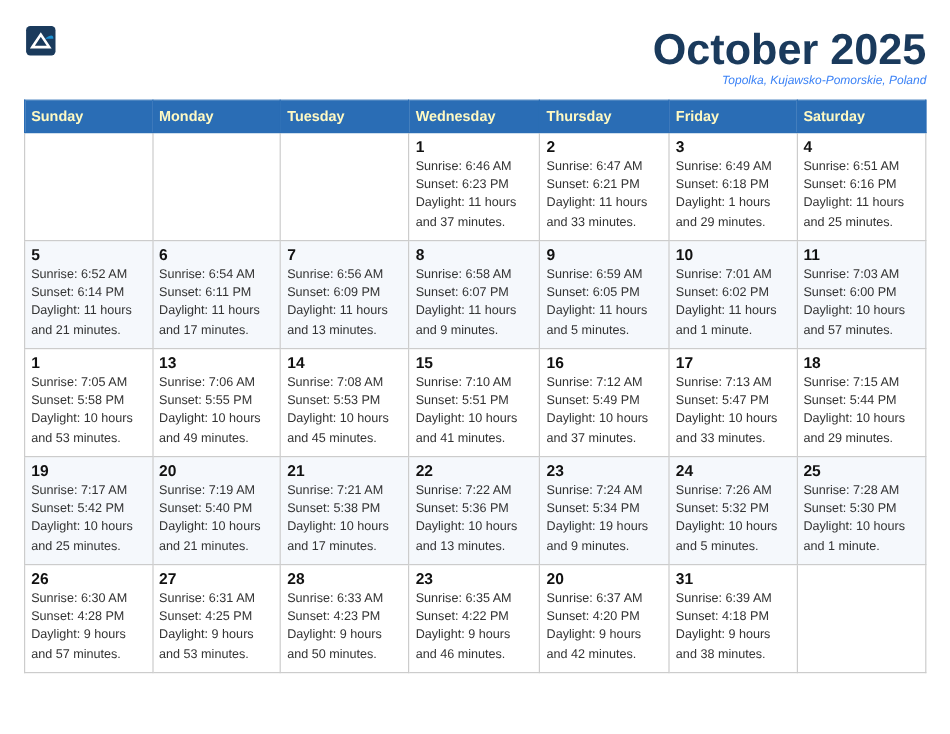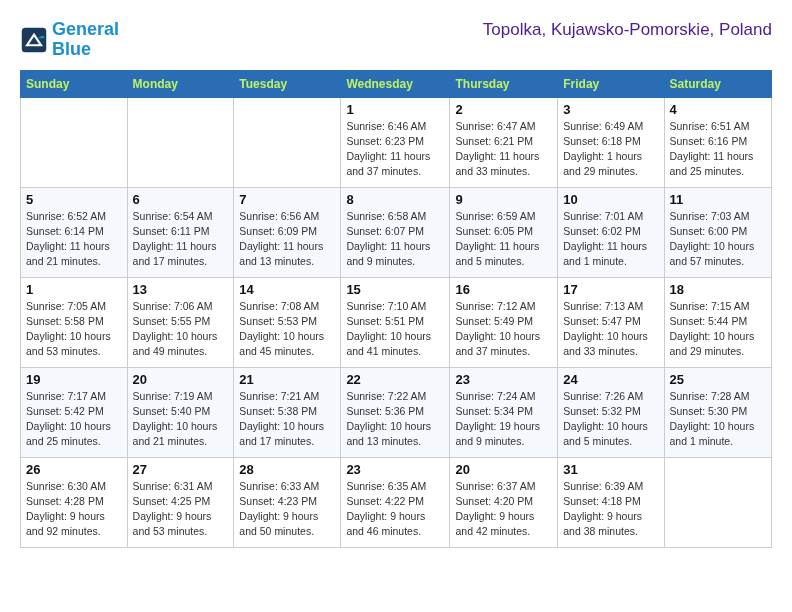--- a/index.html
+++ b/index.html
@@ -36,31 +36,32 @@
     }
     .title-block {
       text-align: right;
     }
     .month-title {
       font-size: 36px;
       font-weight: bold;
       color: #1a3a5c;
     }
     .location {
-      font-size: 17px;
-      color: #4c1d95;
+      font-size: 10px;
+      color: #3b82f6;
+      font-style: italic;
     }
     table {
       width: 100%;
       border-collapse: collapse;
       font-size: 11px;
     }
     thead tr th {
       background: #2a6db5;
-      color: #bef264;
+      color: #fef9c3;
       text-align: left;
       padding: 6px 5px;
       font-size: 12px;
       font-weight: bold;
       border: 1px solid #2a6db5;
     }
     tbody tr td {
       border: 1px solid #ccc;
       vertical-align: top;
       padding: 4px 5px;
@@ -92,26 +93,23 @@
 </head>
 <body>
 
 <div class="header">
   <div class="logo">
     <svg class="logo-icon" viewBox="0 0 32 32">
       <rect x="2" y="2" width="28" height="28" rx="4" fill="#1a3a5c"></rect>
       <polygon points="8,22 16,10 24,22" fill="none" stroke="#fff" stroke-width="2.5"></polygon>
       <path d="M20,14 Q28,8 28,14" fill="#1a8fd1"></path>
     </svg>
-    <div class="logo-text">
-      <span>General</span><br>
-      <span style="color:#1a8fd1">Blue</span>
-    </div>
   </div>
   <div class="title-block">
+    <div class="month-title">October 2025</div>
     <div class="location">Topolka, Kujawsko-Pomorskie, Poland</div>
   </div>
 </div>
 
 <table>
   <thead>
     <tr>
     <th>Sunday</th>
         <th>Monday</th>
         <th>Tuesday</th>
@@ -229,21 +227,21 @@
           <div class="cell-text">Sunrise: 7:26 AM<br>Sunset: 5:32 PM<br><span>Daylight: 10 hours and 5 minutes.</span></div>
         </td>
         <td>
           <span class="day-num">25</span>
           <div class="cell-text">Sunrise: 7:28 AM<br>Sunset: 5:30 PM<br><span>Daylight: 10 hours and 1 minute.</span></div>
         </td>
       </tr>
       <tr>
         <td>
           <span class="day-num">26</span>
-          <div class="cell-text">Sunrise: 6:30 AM<br>Sunset: 4:28 PM<br><span>Daylight: 9 hours and 92 minutes.</span></div>
+          <div class="cell-text">Sunrise: 6:30 AM<br>Sunset: 4:28 PM<br><span>Daylight: 9 hours and 57 minutes.</span></div>
         </td>
         <td>
           <span class="day-num">27</span>
           <div class="cell-text">Sunrise: 6:31 AM<br>Sunset: 4:25 PM<br><span>Daylight: 9 hours and 53 minutes.</span></div>
         </td>
         <td>
           <span class="day-num">28</span>
           <div class="cell-text">Sunrise: 6:33 AM<br>Sunset: 4:23 PM<br><span>Daylight: 9 hours and 50 minutes.</span></div>
         </td>
         <td>

